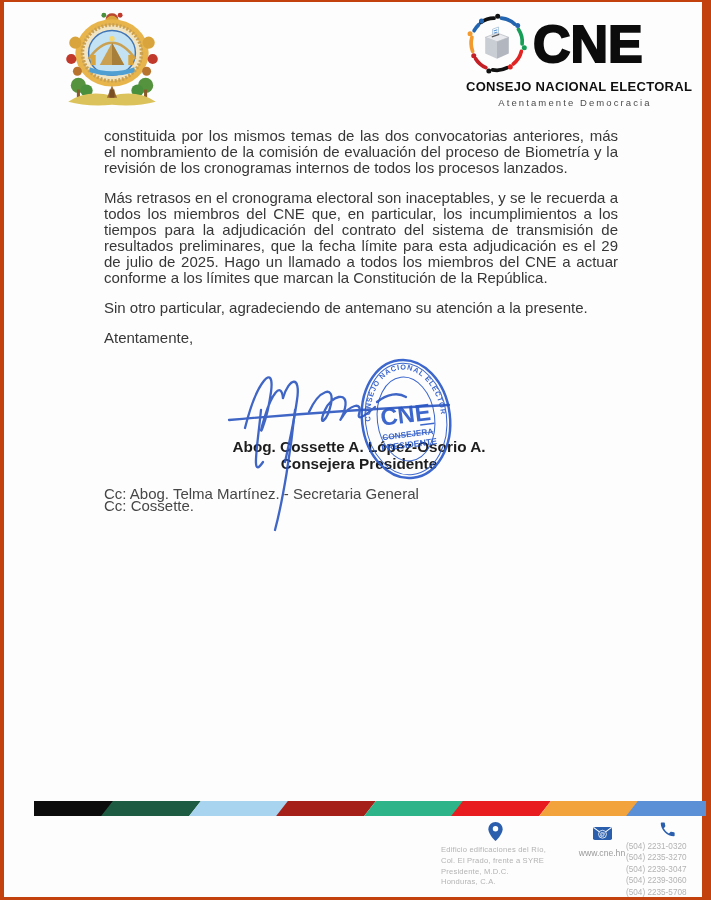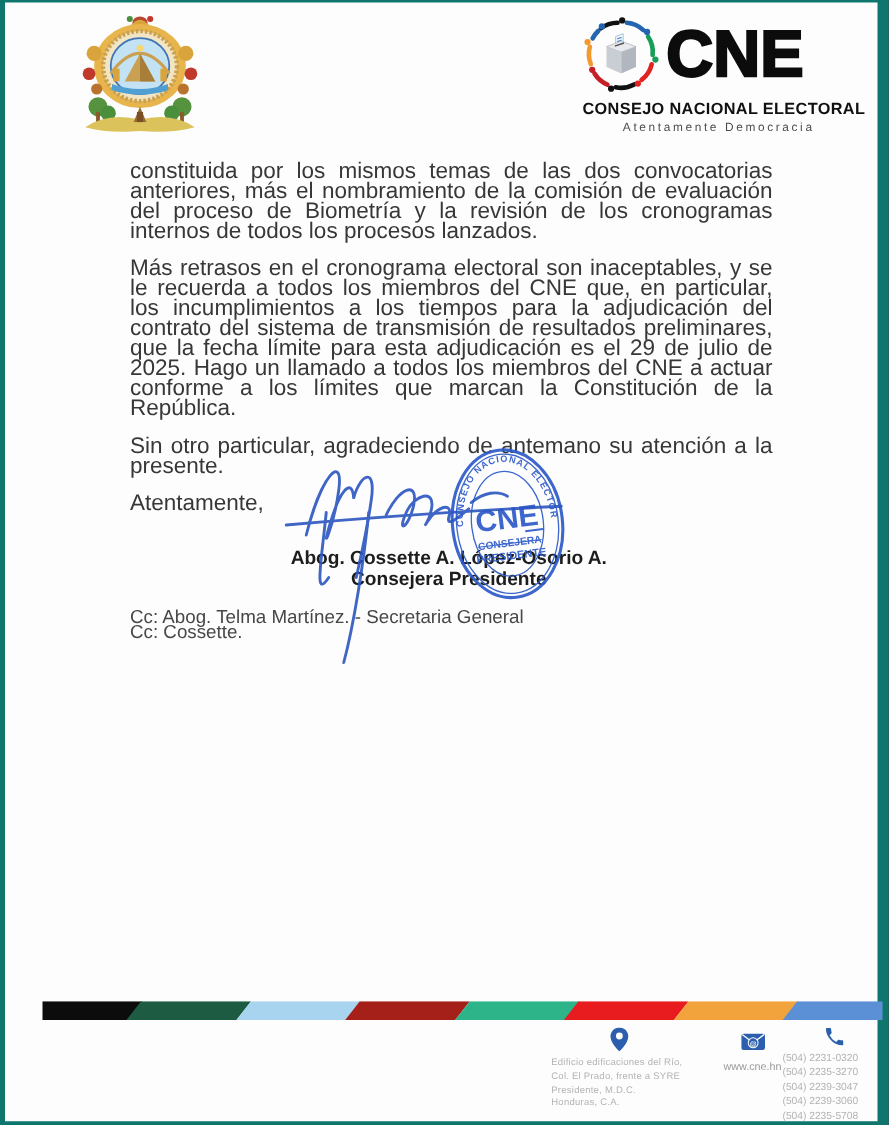--- a/index.html
+++ b/index.html
@@ -1,33 +1,33 @@
 <!DOCTYPE html>
 <html><head>
 <meta charset="utf-8">
 <title>CNE Letter</title>
 <style>
   *{margin:0;padding:0;box-sizing:border-box}
   html,body{width:711px;height:900px}
   body{font-family:"Liberation Sans","DejaVu Sans",sans-serif;background:#141414}
-  .photo{position:relative;width:711px;height:900px;background:#0f766e;overflow:hidden}
+  .photo{position:relative;width:711px;height:900px;background:#c2410c;overflow:hidden}
   .page{position:absolute;left:4px;top:2px;width:698px;height:895px;background:#fdfdfd}
 
   
   .coat{position:absolute;left:52px;top:6px;width:112px;height:102px}
   .cne-block{position:absolute;left:462px;top:10px;width:218px;text-align:center}
   .cne-row{display:flex;align-items:center;justify-content:flex-start}
   .cne-emblem{width:62px;height:64px;flex:0 0 auto}
   .cne-acronym{font-size:52px;font-weight:900;color:#0c0c0c;line-height:1;margin-left:5px;
                -webkit-text-stroke:2px #0c0c0c;letter-spacing:0}
   .cne-orgname{font-size:13px;font-weight:bold;color:#101010;letter-spacing:.3px;margin-top:3px;white-space:nowrap}
   .cne-tagline{font-size:9.5px;color:#4c4c4c;letter-spacing:2.1px;margin-top:3px;white-space:nowrap}
 
   
-  .body-text{position:absolute;left:100px;top:126px;width:514px;font-size:18px;line-height:16px;
+  .body-text{position:absolute;left:100px;top:126px;width:514px;font-size:15px;line-height:16px;
              color:#373737;text-align:justify}
   .body-text p{margin-bottom:14px}
   .signoff{text-align:left}
 
   
   .sig-svg{position:absolute;left:213px;top:348px;width:244px;height:186px;z-index:3;pointer-events:none}
   .stamp{position:absolute;left:354px;top:352px;width:96px;height:130px;z-index:2;transform:rotate(-7deg);opacity:.92}
   .signer-name{position:absolute;left:205px;top:436px;width:300px;text-align:center;font-weight:bold;
                font-size:15.3px;color:#1d1d1d;z-index:1}
   .signer-title{position:absolute;left:205px;top:453px;width:300px;text-align:center;font-weight:bold;

